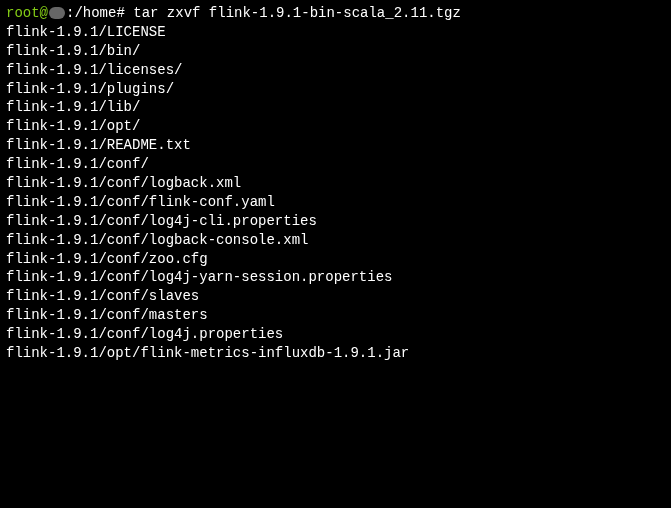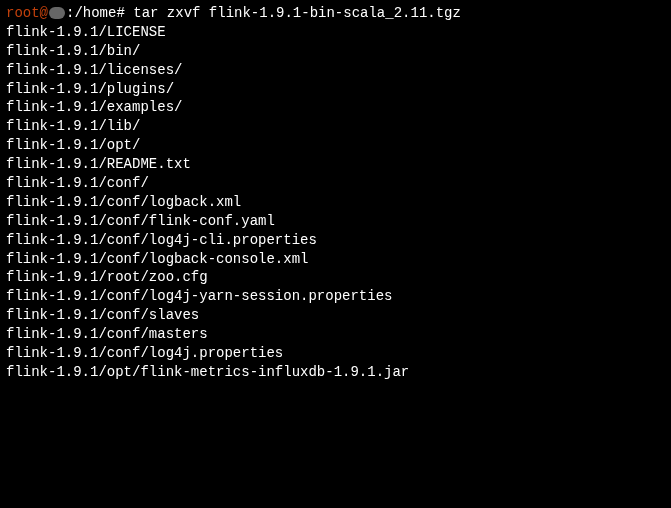--- a/index.html
+++ b/index.html
@@ -8,49 +8,48 @@
       color: #fff;
       font-family: "Consolas", "Courier New", monospace;
       font-size: 14px;
       line-height: 1.35;
       width: 671px;
       height: 508px;
       overflow: hidden;
       padding: 4px 6px;
     }
     .prompt-line { white-space: pre; }
-    .user { color: #c2410c; }
+    .user { color: #84cc16; }
     .redacted {
       display: inline-block;
       vertical-align: middle;
       width: 16px;
       height: 12px;
       background: #666;
       border-radius: 6px;
       margin: 0 1px;
     }
     .list-line { white-space: pre; }
   </style>
 </head>
 <body>
 
 <div class="prompt-line"><span class="user">root@</span><span class="redacted"></span><span>:/home#</span> <span>tar zxvf flink-1.9.1-bin-scala_2.11.tgz</span></div>
 <div id="output">
     <div class="list-line">flink-1.9.1/LICENSE</div>
     <div class="list-line">flink-1.9.1/bin/</div>
     <div class="list-line">flink-1.9.1/licenses/</div>
     <div class="list-line">flink-1.9.1/plugins/</div>
-    <div class="list-line">flink-1.9.1/examples/</div>
     <div class="list-line">flink-1.9.1/lib/</div>
     <div class="list-line">flink-1.9.1/opt/</div>
     <div class="list-line">flink-1.9.1/README.txt</div>
     <div class="list-line">flink-1.9.1/conf/</div>
     <div class="list-line">flink-1.9.1/conf/logback.xml</div>
     <div class="list-line">flink-1.9.1/conf/flink-conf.yaml</div>
     <div class="list-line">flink-1.9.1/conf/log4j-cli.properties</div>
     <div class="list-line">flink-1.9.1/conf/logback-console.xml</div>
-    <div class="list-line">flink-1.9.1/root/zoo.cfg</div>
+    <div class="list-line">flink-1.9.1/conf/zoo.cfg</div>
     <div class="list-line">flink-1.9.1/conf/log4j-yarn-session.properties</div>
     <div class="list-line">flink-1.9.1/conf/slaves</div>
     <div class="list-line">flink-1.9.1/conf/masters</div>
     <div class="list-line">flink-1.9.1/conf/log4j.properties</div>
     <div class="list-line">flink-1.9.1/opt/flink-metrics-influxdb-1.9.1.jar</div>
   </div>
 
 </body></html>

